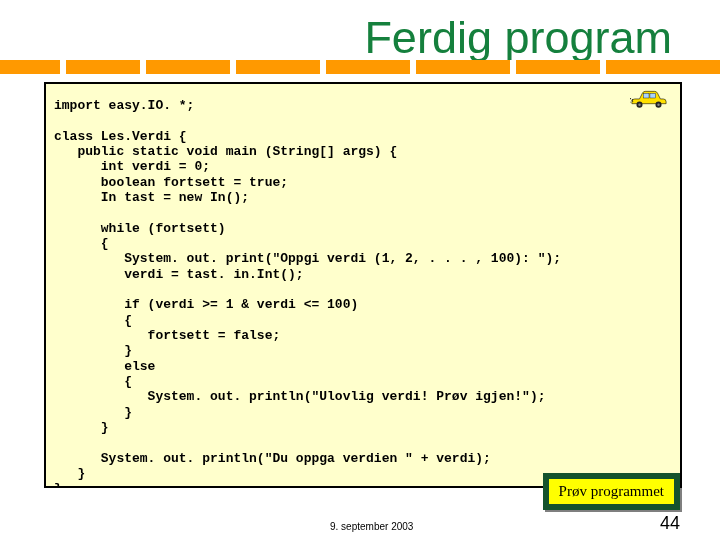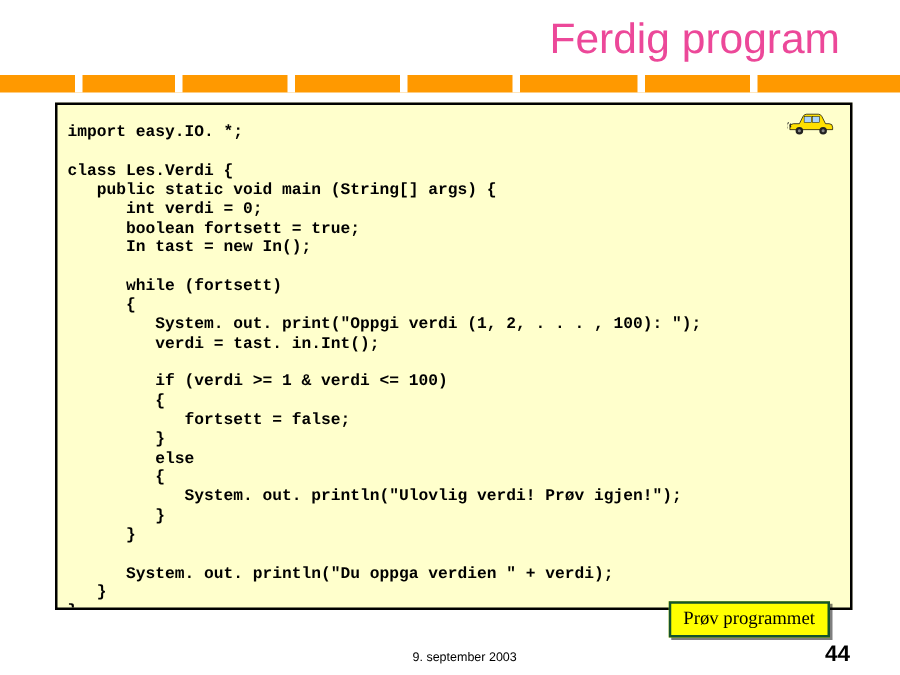--- a/index.html
+++ b/index.html
@@ -14,23 +14,23 @@
   .slide {
     width: 720px;
     height: 540px;
     position: relative;
     background: #fff;
   }
   .title {
     position: absolute;
     top: 12px;
     right: 48px;
-    font-size: 34px;
+    font-size: 45px;
     font-family: Arial, sans-serif;
-    color: #ec4899;
+    color: #15803d;
     font-weight: 400;
   }
   .orange-stripe {
     position: absolute;
     top: 60px;
     left: 0;
     width: 720px;
     height: 14px;
     background: #ff9900;
   }
@@ -61,23 +61,23 @@
   .car-icon {
     position: absolute;
     top: 86px;
     right: 52px;
     width: 38px;
     height: 24px;
   }
   .try-button {
     position: absolute;
     bottom: 30px;
-    right: 56px;
+    right: 40px;
     background: #ffff00;
-    border: 2px solid #14532d;
+    border: 6px solid #14532d;
     padding: 4px 10px;
     font-family: "Times New Roman", Times, serif;
     font-size: 15px;
     color: #000;
     box-shadow: 2px 2px 0 rgba(0,0,0,0.5);
     cursor: pointer;
     margin-top: 44px;
   }
   .footer-left {
     position: absolute;
@@ -92,21 +92,21 @@
     left: 330px;
     font-size: 10px;
     color: #000;
     text-align: center;
   }
   .page-num {
     position: absolute;
     bottom: 6px;
     right: 40px;
     font-size: 18px;
-    font-weight: bold;
+    font-weight: normal;
     color: #000;
   }
 </style>
 </head>
 <body>
 
 <div class="slide">
 
   <div class="title">Ferdig program</div>
 

